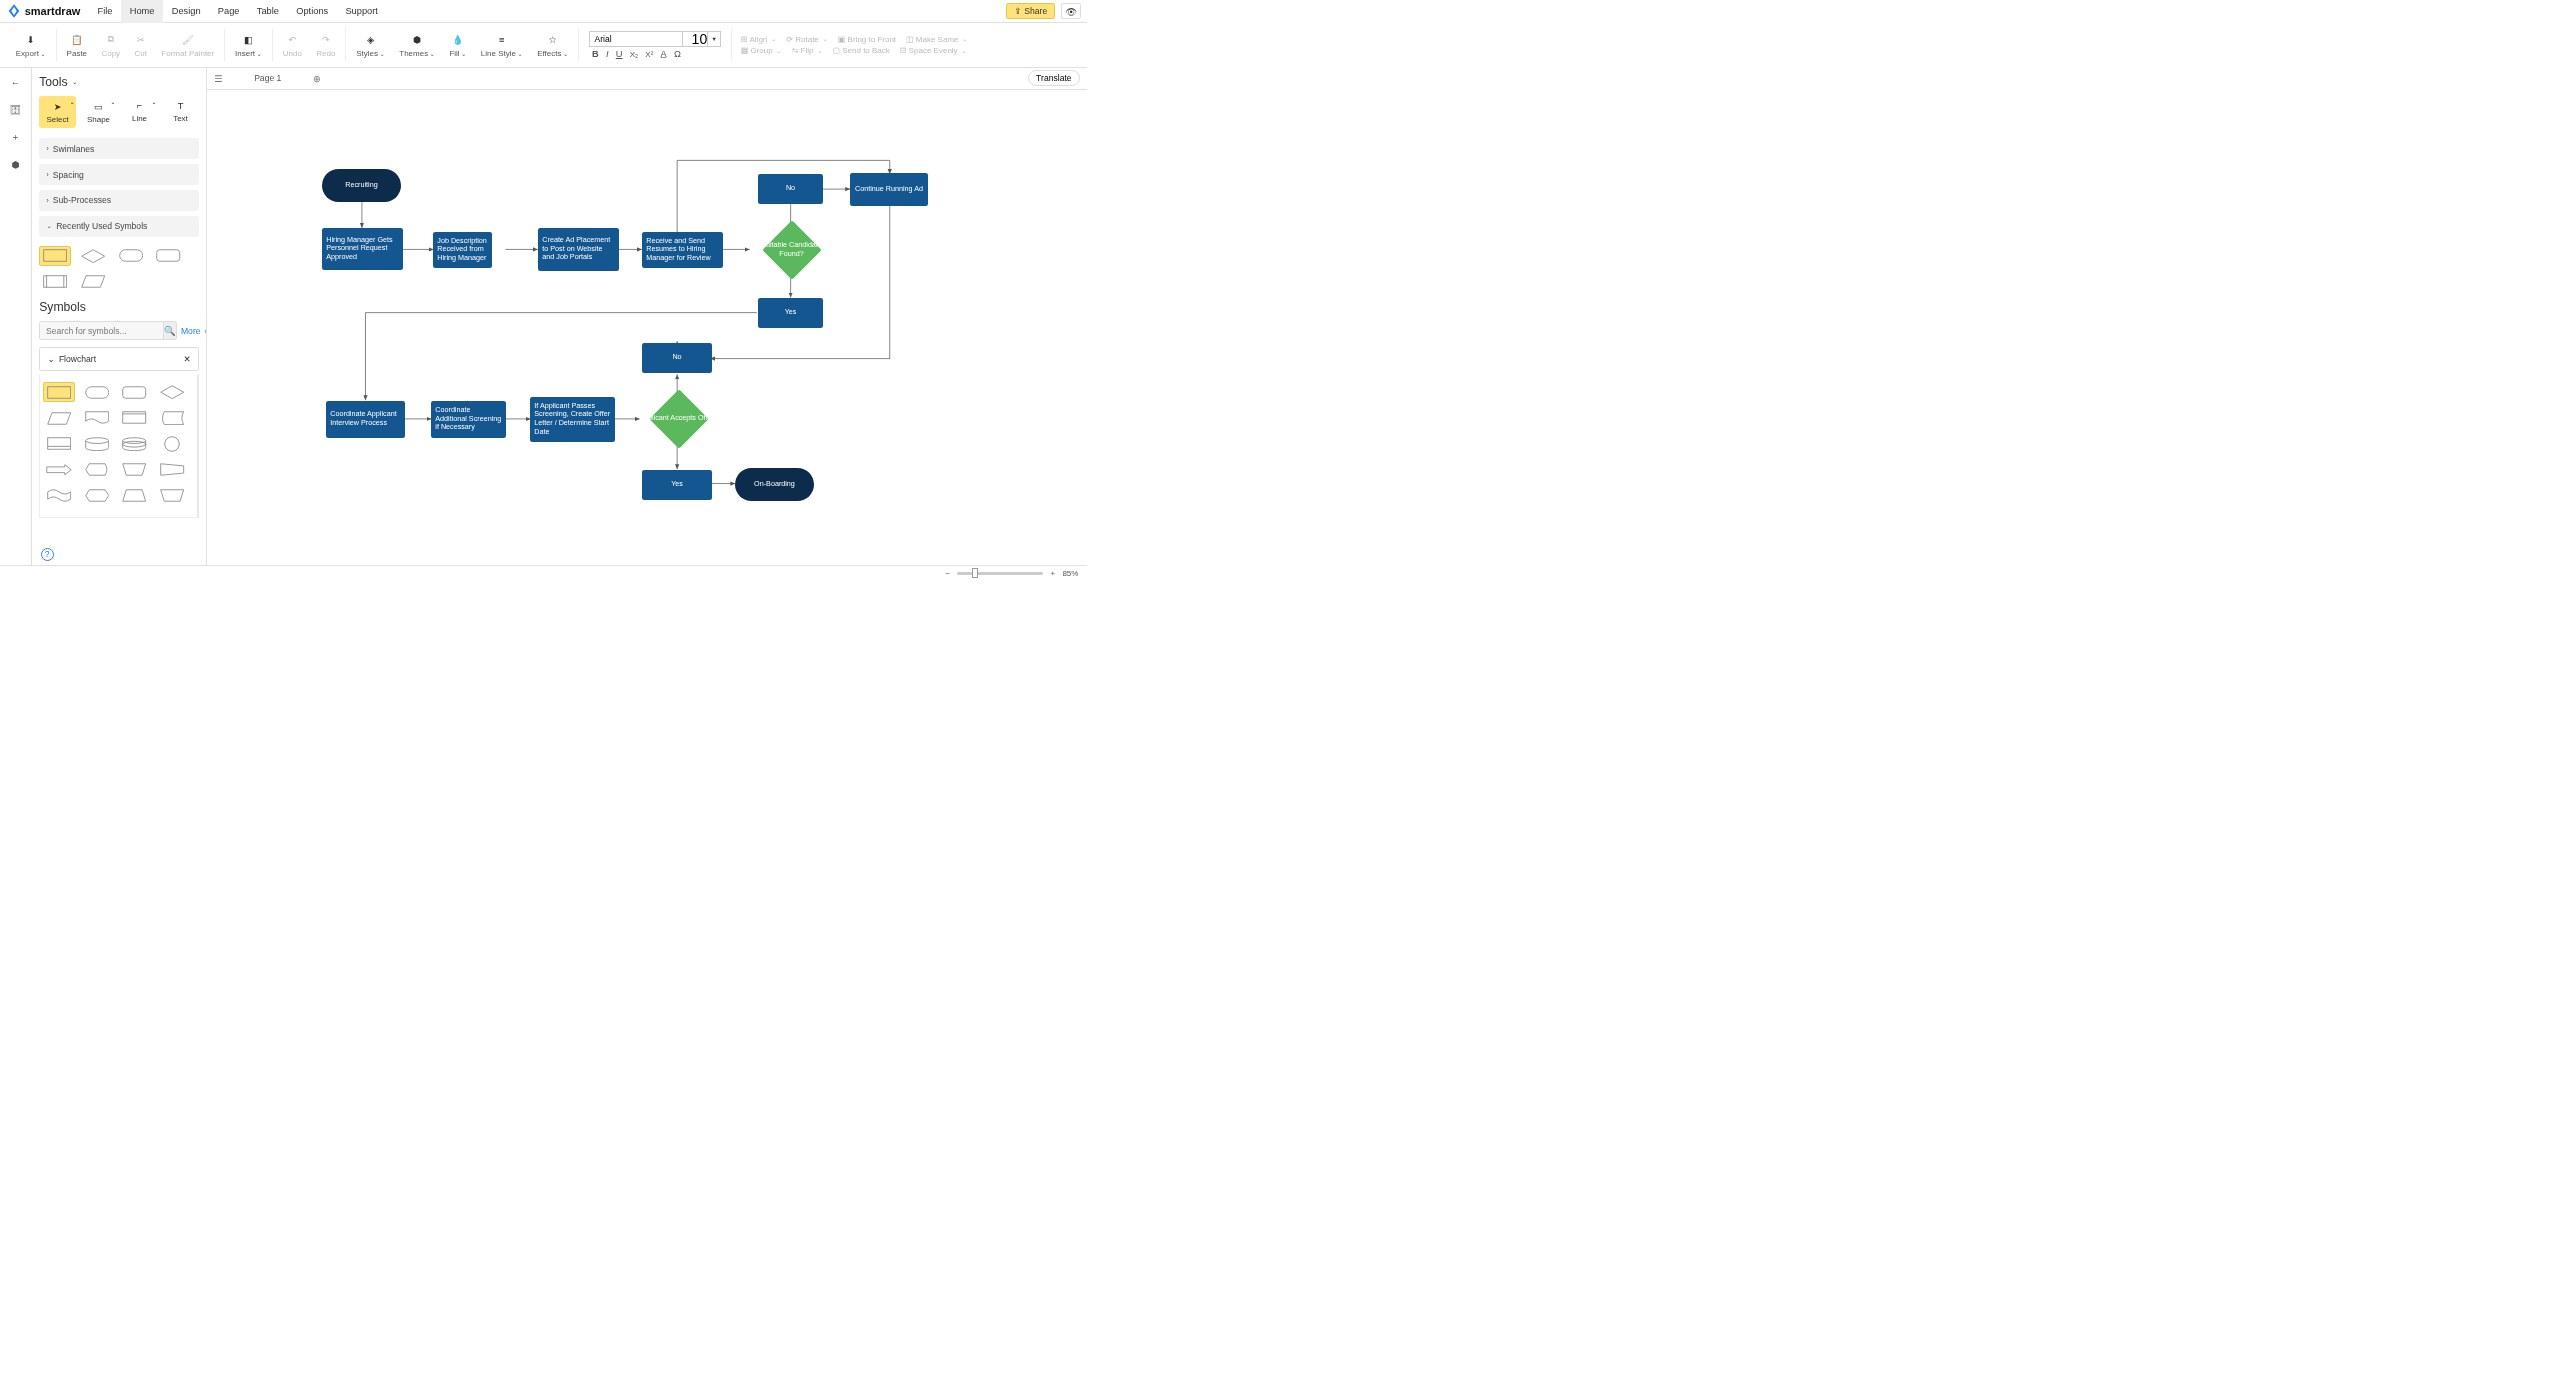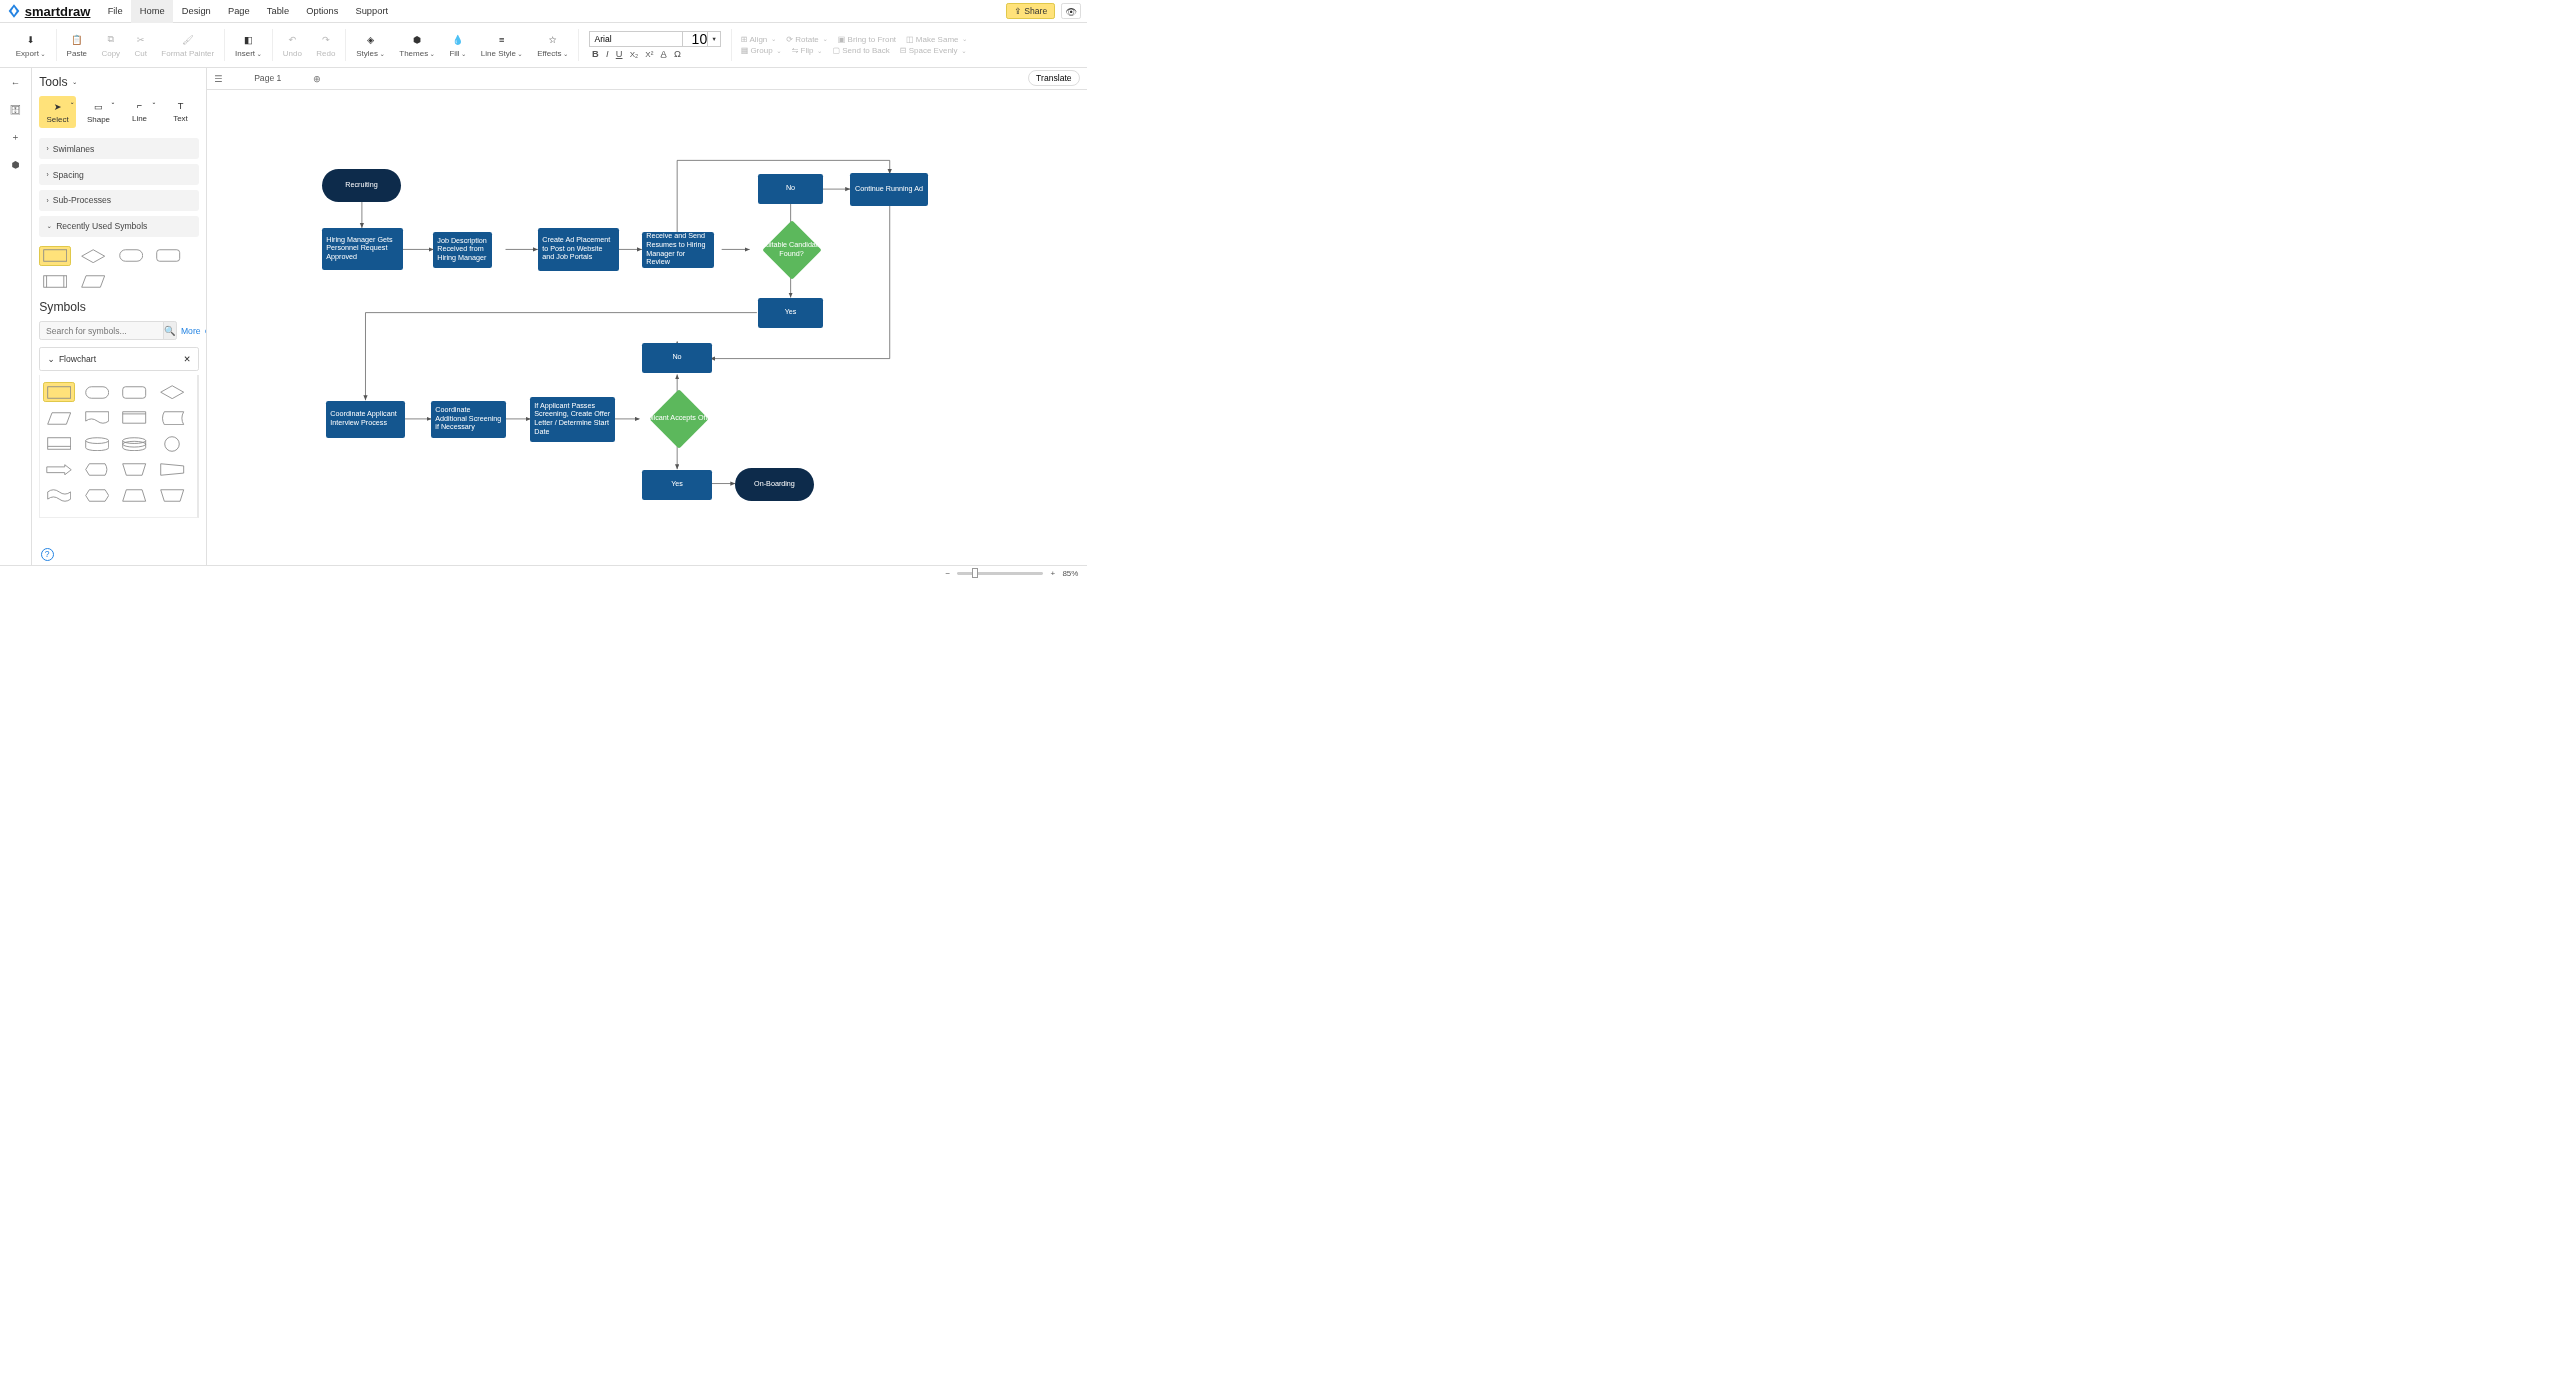--- a/index.html
+++ b/index.html
@@ -1,20 +1,20 @@
 <!DOCTYPE html>
 <html style="font-size:11.5px"><head>
 <meta charset="utf-8">
 <style>
 * { margin: 0; padding: 0; box-sizing: border-box; }
 body { font-family: -apple-system, BlinkMacSystemFont, "Segoe UI", Arial, sans-serif; background: #fff; overflow: hidden; width: 1087px; height: 581px; font-size: 9.3px; color: #333; }
 .topbar { display: flex; align-items: center; height: 23px; border-bottom: 0.7px solid #e0e0e0; padding: 0 5.8px; }
 .logo { display: flex; align-items: center; gap: 2.9px; margin-right: 8.6px; }
 .logo svg { width: 16px; height: 16px; }
-.logo-text { font-weight: 600; font-size: 13px; color: #111; text-decoration: underline; }
+.logo-text { font-weight: 600; font-size: 11px; color: #111; }
 .menubar { display: flex; }
 .menubar .item { padding: 0 8.6px; height: 23px; line-height: 23px; cursor: pointer; color: #333; }
 .menubar .item.active { background: #eee; }
 .topbar-right { margin-left: auto; display: flex; align-items: center; gap: 5.8px; }
 .share-btn { background: #ffe27a; border: 0.7px solid #e0c84a; border-radius: 2.2px; padding: 2.2px 7.2px; font-size: 8.6px; display: flex; align-items: center; gap: 2.9px; }
 .eye-btn { width: 20px; height: 16px; border: 0.7px solid #ddd; border-radius: 2.2px; display: flex; align-items: center; justify-content: center; }
 
 .ribbon { display: flex; align-items: center; height: 45px; border-bottom: 0.7px solid #e0e0e0; padding: 0 8.6px; gap: 0; }
 .rgroup { display: flex; flex-direction: column; align-items: center; justify-content: center; padding: 0 7.2px; height: 45px; position: relative; gap: 1.4px; }
 .rgroup .ico { height: 16px; display: flex; align-items: center; justify-content: center; }
@@ -486,21 +486,21 @@
           <path d="M654 496 L654 528"></path>
           <path d="M702 548 L735 548"></path>
           <path d="M700 374 L654 374 L654 350"></path>
         </g>
       </svg>
 
       <div class="node pill" style="left:115px; top:79px; width:79px; height:33px">Recruiting</div>
       <div class="node rect" style="left:115px; top:138px; width:81px; height:42px">Hiring Manager Gets Personnel Request Approved</div>
       <div class="node rect" style="left:226px; top:142px; width:59px; height:36px">Job Description Received from Hiring Manager</div>
       <div class="node rect" style="left:331px; top:138px; width:81px; height:43px">Create Ad Placement to Post on Website and Job Portals</div>
-      <div class="node rect" style="left:435px; top:142px; width:72px; height:36px">Receive and Send Resumes to Hiring Manager for Review</div>
+      <div class="node rect" style="left:435px; top:142px; width:81px; height:36px">Receive and Send Resumes to Hiring Manager for Review</div>
       <div class="diamond-wrap" style="left:543px; top:134px; width:83px; height:52px">
         <div class="diamond-shape" style="width:42px; height:42px"></div>
         <div class="diamond-text">Suitable Candidate Found?</div>
       </div>
       <div class="node rect" style="left:551px; top:84px; width:65px; height:30px">No</div>
       <div class="node rect" style="left:643px; top:83px; width:78px; height:33px">Continue Running Ad</div>
       <div class="node rect" style="left:551px; top:208px; width:65px; height:30px">Yes</div>
       <div class="node rect" style="left:435px; top:253px; width:70px; height:30px">No</div>
       <div class="node rect" style="left:119px; top:311px; width:79px; height:37px">Coordinate Applicant Interview Process</div>
       <div class="node rect" style="left:224px; top:311px; width:75px; height:37px">Coordinate Additional Screening if Necessary</div>

